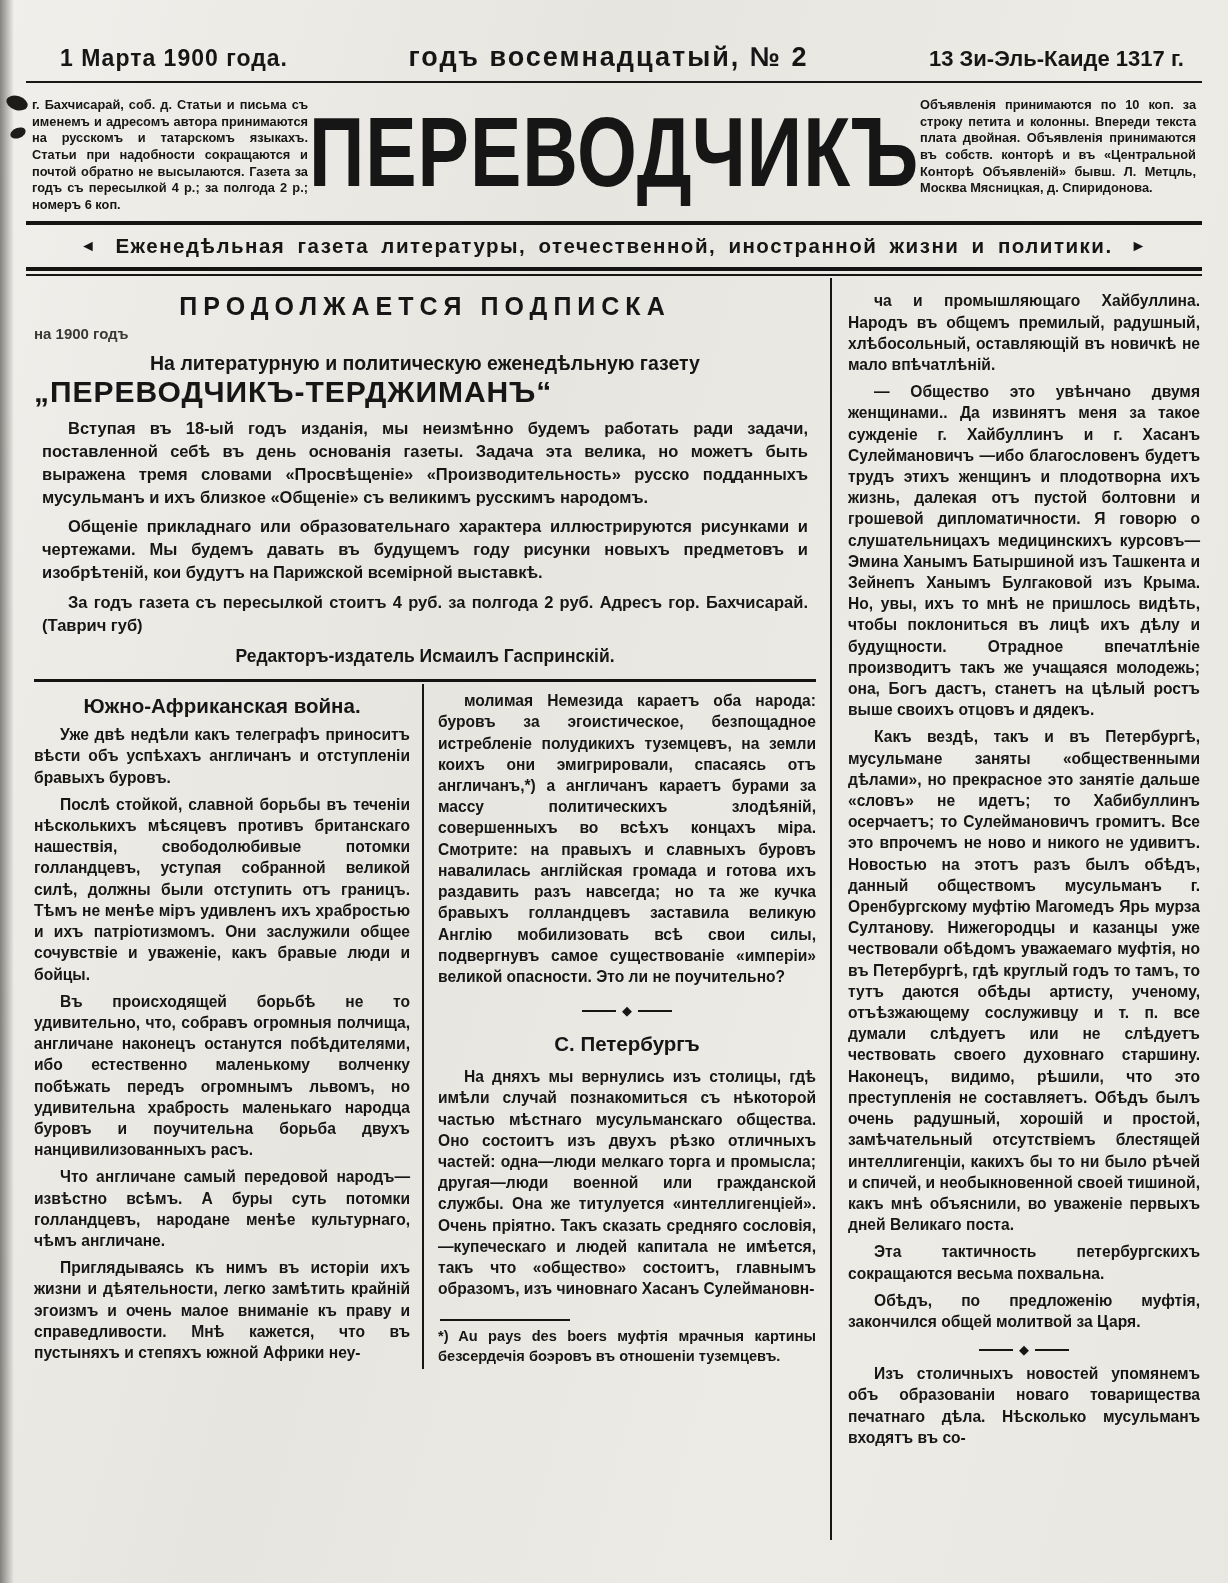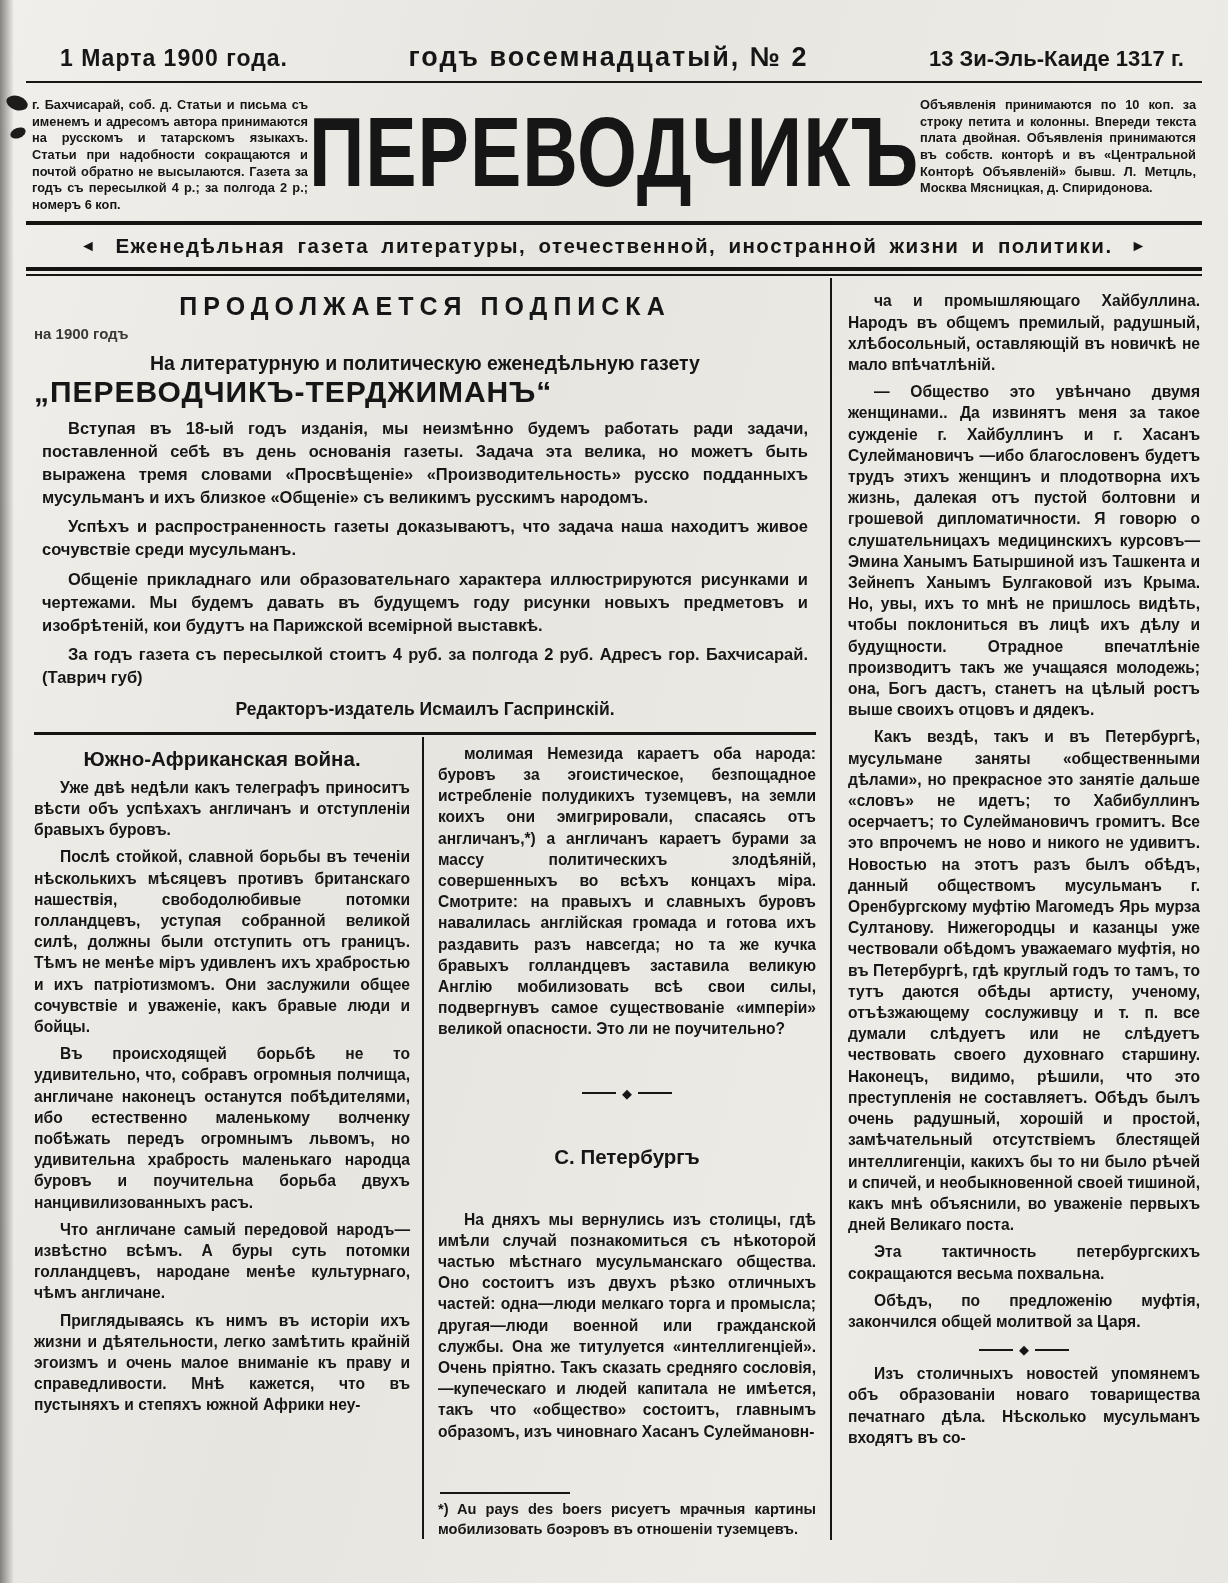--- a/index.html
+++ b/index.html
@@ -55,21 +55,21 @@
   .sub-paras{margin-top:8px;padding:0 8px;}
   .para{font-size:16.5px;font-weight:bold;line-height:1.38;text-align:justify;
     text-indent:26px;margin:7px 0;}
   .editor-line{text-align:center;font-weight:bold;font-size:17.5px;margin:10px 0 12px 0;}
   .sub-rule{height:3px;background:#151412;margin:4px 0 2px 0;}
 
   
   .two-cols{display:flex;margin-top:2px;}
   .col-a{width:388px;padding-right:12px;box-sizing:border-box;}
   .divider-v{width:2px;background:#171613;}
-  .col-b{flex:1;padding-left:14px;display:flex;flex-direction:column;gap:30px;}
+  .col-b{flex:1;padding-left:14px;display:flex;flex-direction:column;}
   .article-title{text-align:center;font-weight:bold;font-size:20.5px;margin:10px 0 4px 0;}
   .col-a .para,.col-b .para,.right-col .para{font-size:15.6px;line-height:1.36;margin:6px 0;}
 
   .ornament{display:flex;align-items:center;justify-content:center;gap:6px;margin:10px 0 4px 0;}
   .ornament .line{width:34px;height:2px;background:#171613;}
   .ornament .diamond{font-size:13px;}
 
   .footnote-wrap{margin-top:14px;}
   .footnote-rule{width:130px;height:2px;background:#171613;margin:0 0 6px 2px;}
   .footnote{font-size:14.6px;font-weight:bold;line-height:1.35;text-align:justify;}
@@ -111,21 +111,20 @@
 
     <div class="left-region">
 
       <div>
         <div class="sub-head">ПРОДОЛЖАЕТСЯ ПОДПИСКА</div>
         <div class="sub-sub">на 1900 годъ</div>
         <div class="sub-line3">На литературную и политическую еженедѣльную газету</div>
         <div class="sub-title">„ПЕРЕВОДЧИКЪ-ТЕРДЖИМАНЪ“</div>
         <div class="sub-paras">
             <p class="para">Вступая въ 18-ый годъ изданія, мы неизмѣнно будемъ работать ради задачи, поставленной себѣ въ день основанія газеты. Задача эта велика, но можетъ быть выражена тремя словами «Просвѣщеніе» «Производительность» русско подданныхъ мусульманъ и ихъ близкое «Общеніе» съ великимъ русскимъ народомъ.</p>
-            <p class="para">Успѣхъ и распространенность газеты доказываютъ, что задача наша находитъ живое сочувствіе среди мусульманъ.</p>
             <p class="para">Общеніе прикладнаго или образовательнаго характера иллюстрируются рисунками и чертежами. Мы будемъ давать въ будущемъ году рисунки новыхъ предметовъ и изобрѣтеній, кои будутъ на Парижской всемірной выставкѣ.</p>
             <p class="para">За годъ газета съ пересылкой стоитъ 4 руб. за полгода 2 руб. Адресъ гор. Бахчисарай. (Таврич губ)</p>
           </div>
         <div class="editor-line">Редакторъ-издатель Исмаилъ Гаспринскій.</div>
       </div>
       <div class="sub-rule"></div>
 
       <div class="two-cols">
         <div class="col-a">
           <div class="article-title">Южно-Африканская война.</div>
@@ -146,21 +145,21 @@
             <span class="line"></span>
             <span class="diamond">◆</span>
             <span class="line"></span>
           </div>
           <div class="article-title">С. Петербургъ</div>
           <div>
               <p class="para">На дняхъ мы вернулись изъ столицы, гдѣ имѣли случай познакомиться съ нѣкоторой частью мѣстнаго мусульманскаго общества. Оно состоитъ изъ двухъ рѣзко отличныхъ частей: одна—люди мелкаго торга и промысла; другая—люди военной или гражданской службы. Она же титулуется «интеллигенціей». Очень пріятно. Такъ сказать средняго сословія, —купеческаго и людей капитала не имѣется, такъ что «общество» состоитъ, главнымъ образомъ, изъ чиновнаго Хасанъ Сулеймановн-</p>
             </div>
           <div class="footnote-wrap">
             <div class="footnote-rule"></div>
-            <div class="footnote">*) Au pays des boers рисуетъ мрачныя картины мобилизовать боэровъ въ отношеніи туземцевъ.</div>
+            <div class="footnote">*) Au pays des boers муфтія мрачныя картины безсердечія боэровъ въ отношеніи туземцевъ.</div>
           </div>
         </div>
       </div>
     </div>
 
     <div class="right-col">
       <div>
           <p class="para">ча и промышляющаго Хайбуллина. Народъ въ общемъ премилый, радушный, хлѣбосольный, оставляющій въ новичкѣ не мало впѣчатлѣній.</p>
           <p class="para">— Общество это увѣнчано двумя женщинами.. Да извинятъ меня за такое сужденіе г. Хайбуллинъ и г. Хасанъ Сулеймановичъ —ибо благословенъ будетъ трудъ этихъ женщинъ и плодотворна ихъ жизнь, далекая отъ пустой болтовни и грошевой дипломатичности. Я говорю о слушательницахъ медицинскихъ курсовъ—Эмина Ханымъ Батыршиной изъ Ташкента и Зейнепъ Ханымъ Булгаковой изъ Крыма. Но, увы, ихъ то мнѣ не пришлось видѣть, чтобы поклониться въ лицѣ ихъ дѣлу и будущности. Отрадное впечатлѣніе производитъ такъ же учащаяся молодежь; она, Богъ дастъ, станетъ на цѣлый ростъ выше своихъ отцовъ и дядекъ.</p>
           <p class="para">Какъ вездѣ, такъ и въ Петербургѣ, мусульмане заняты «общественными дѣлами», но прекрасное это занятіе дальше «словъ» не идетъ; то Хабибуллинъ осерчаетъ; то Сулеймановичъ громитъ. Все это впрочемъ не ново и никого не удивитъ. Новостью на этотъ разъ былъ обѣдъ, данный обществомъ мусульманъ г. Оренбургскому муфтію Магомедъ Ярь мурза Султанову. Нижегородцы и казанцы уже чествовали обѣдомъ уважаемаго муфтія, но въ Петербургѣ, гдѣ круглый годъ то тамъ, то тутъ даются обѣды артисту, ученому, отъѣзжающему сослуживцу и т. п. все думали слѣдуетъ или не слѣдуетъ чествовать своего духовнаго старшину. Наконецъ, видимо, рѣшили, что это преступленія не составляетъ. Обѣдъ былъ очень радушный, хорошій и простой, замѣчательный отсутствіемъ блестящей интеллигенціи, какихъ бы то ни было рѣчей и спичей, и необыкновенной своей тишиной, какъ мнѣ объяснили, во уваженіе первыхъ дней Великаго поста.</p>

